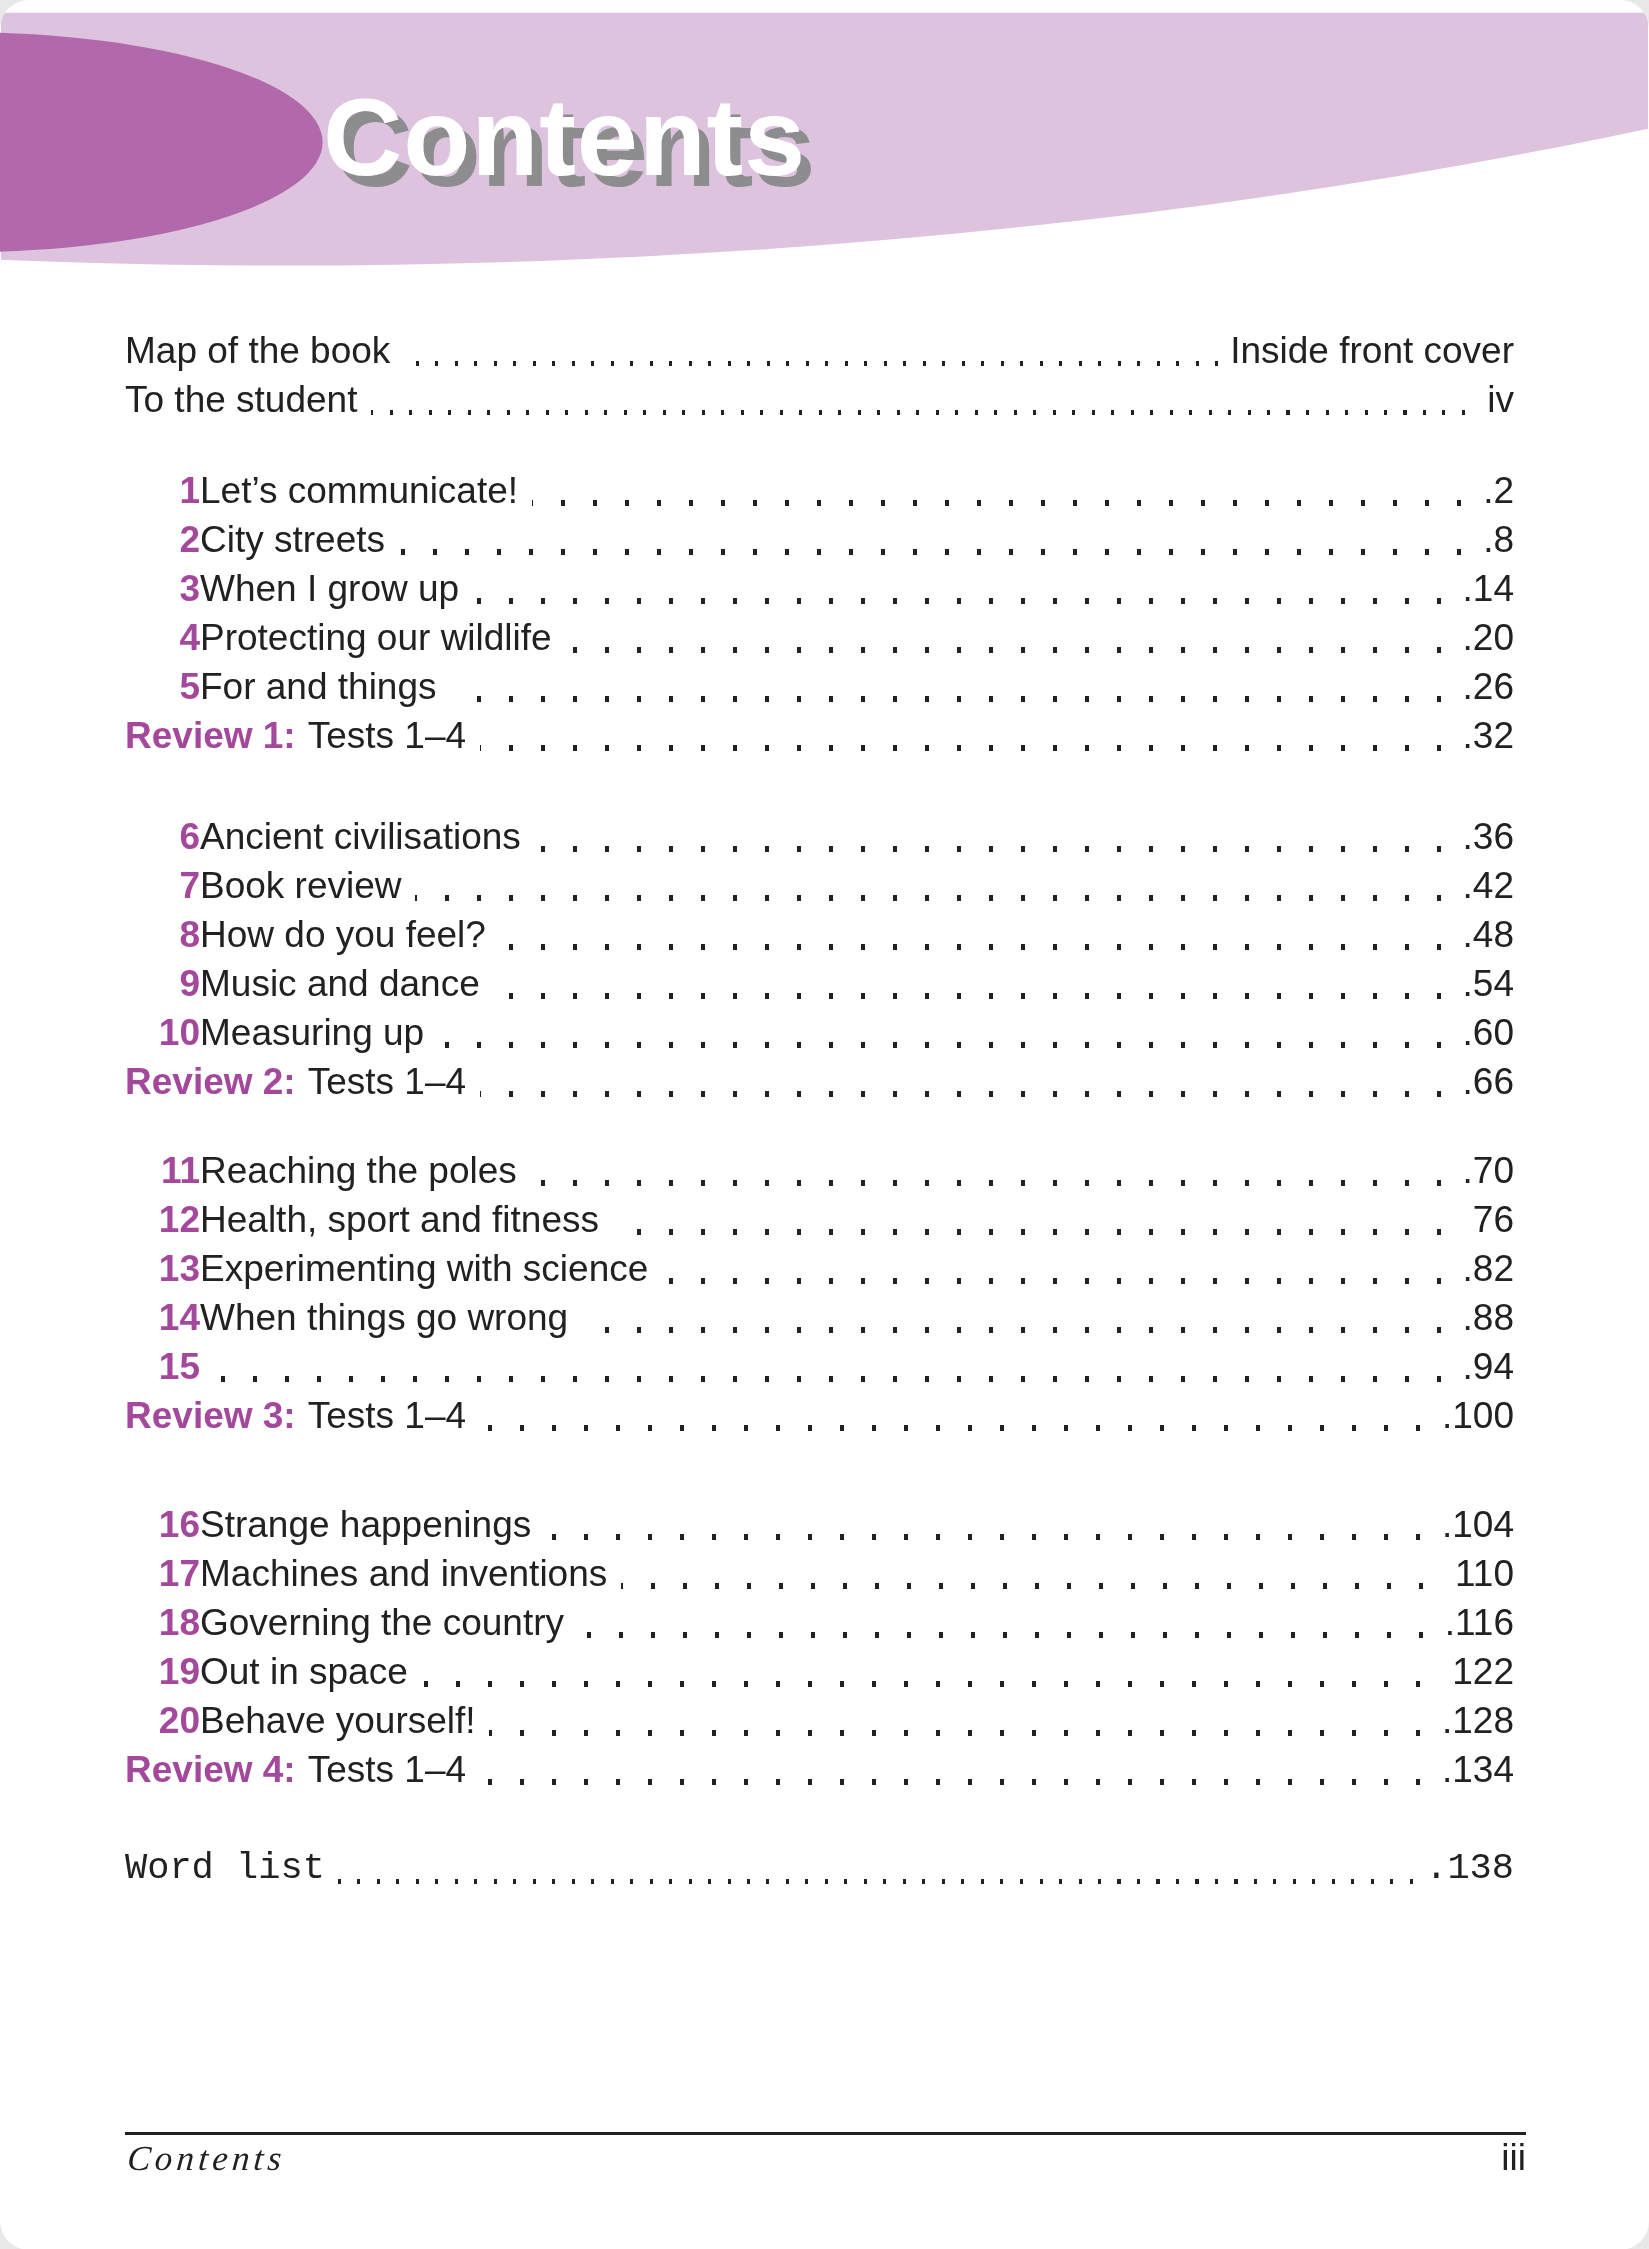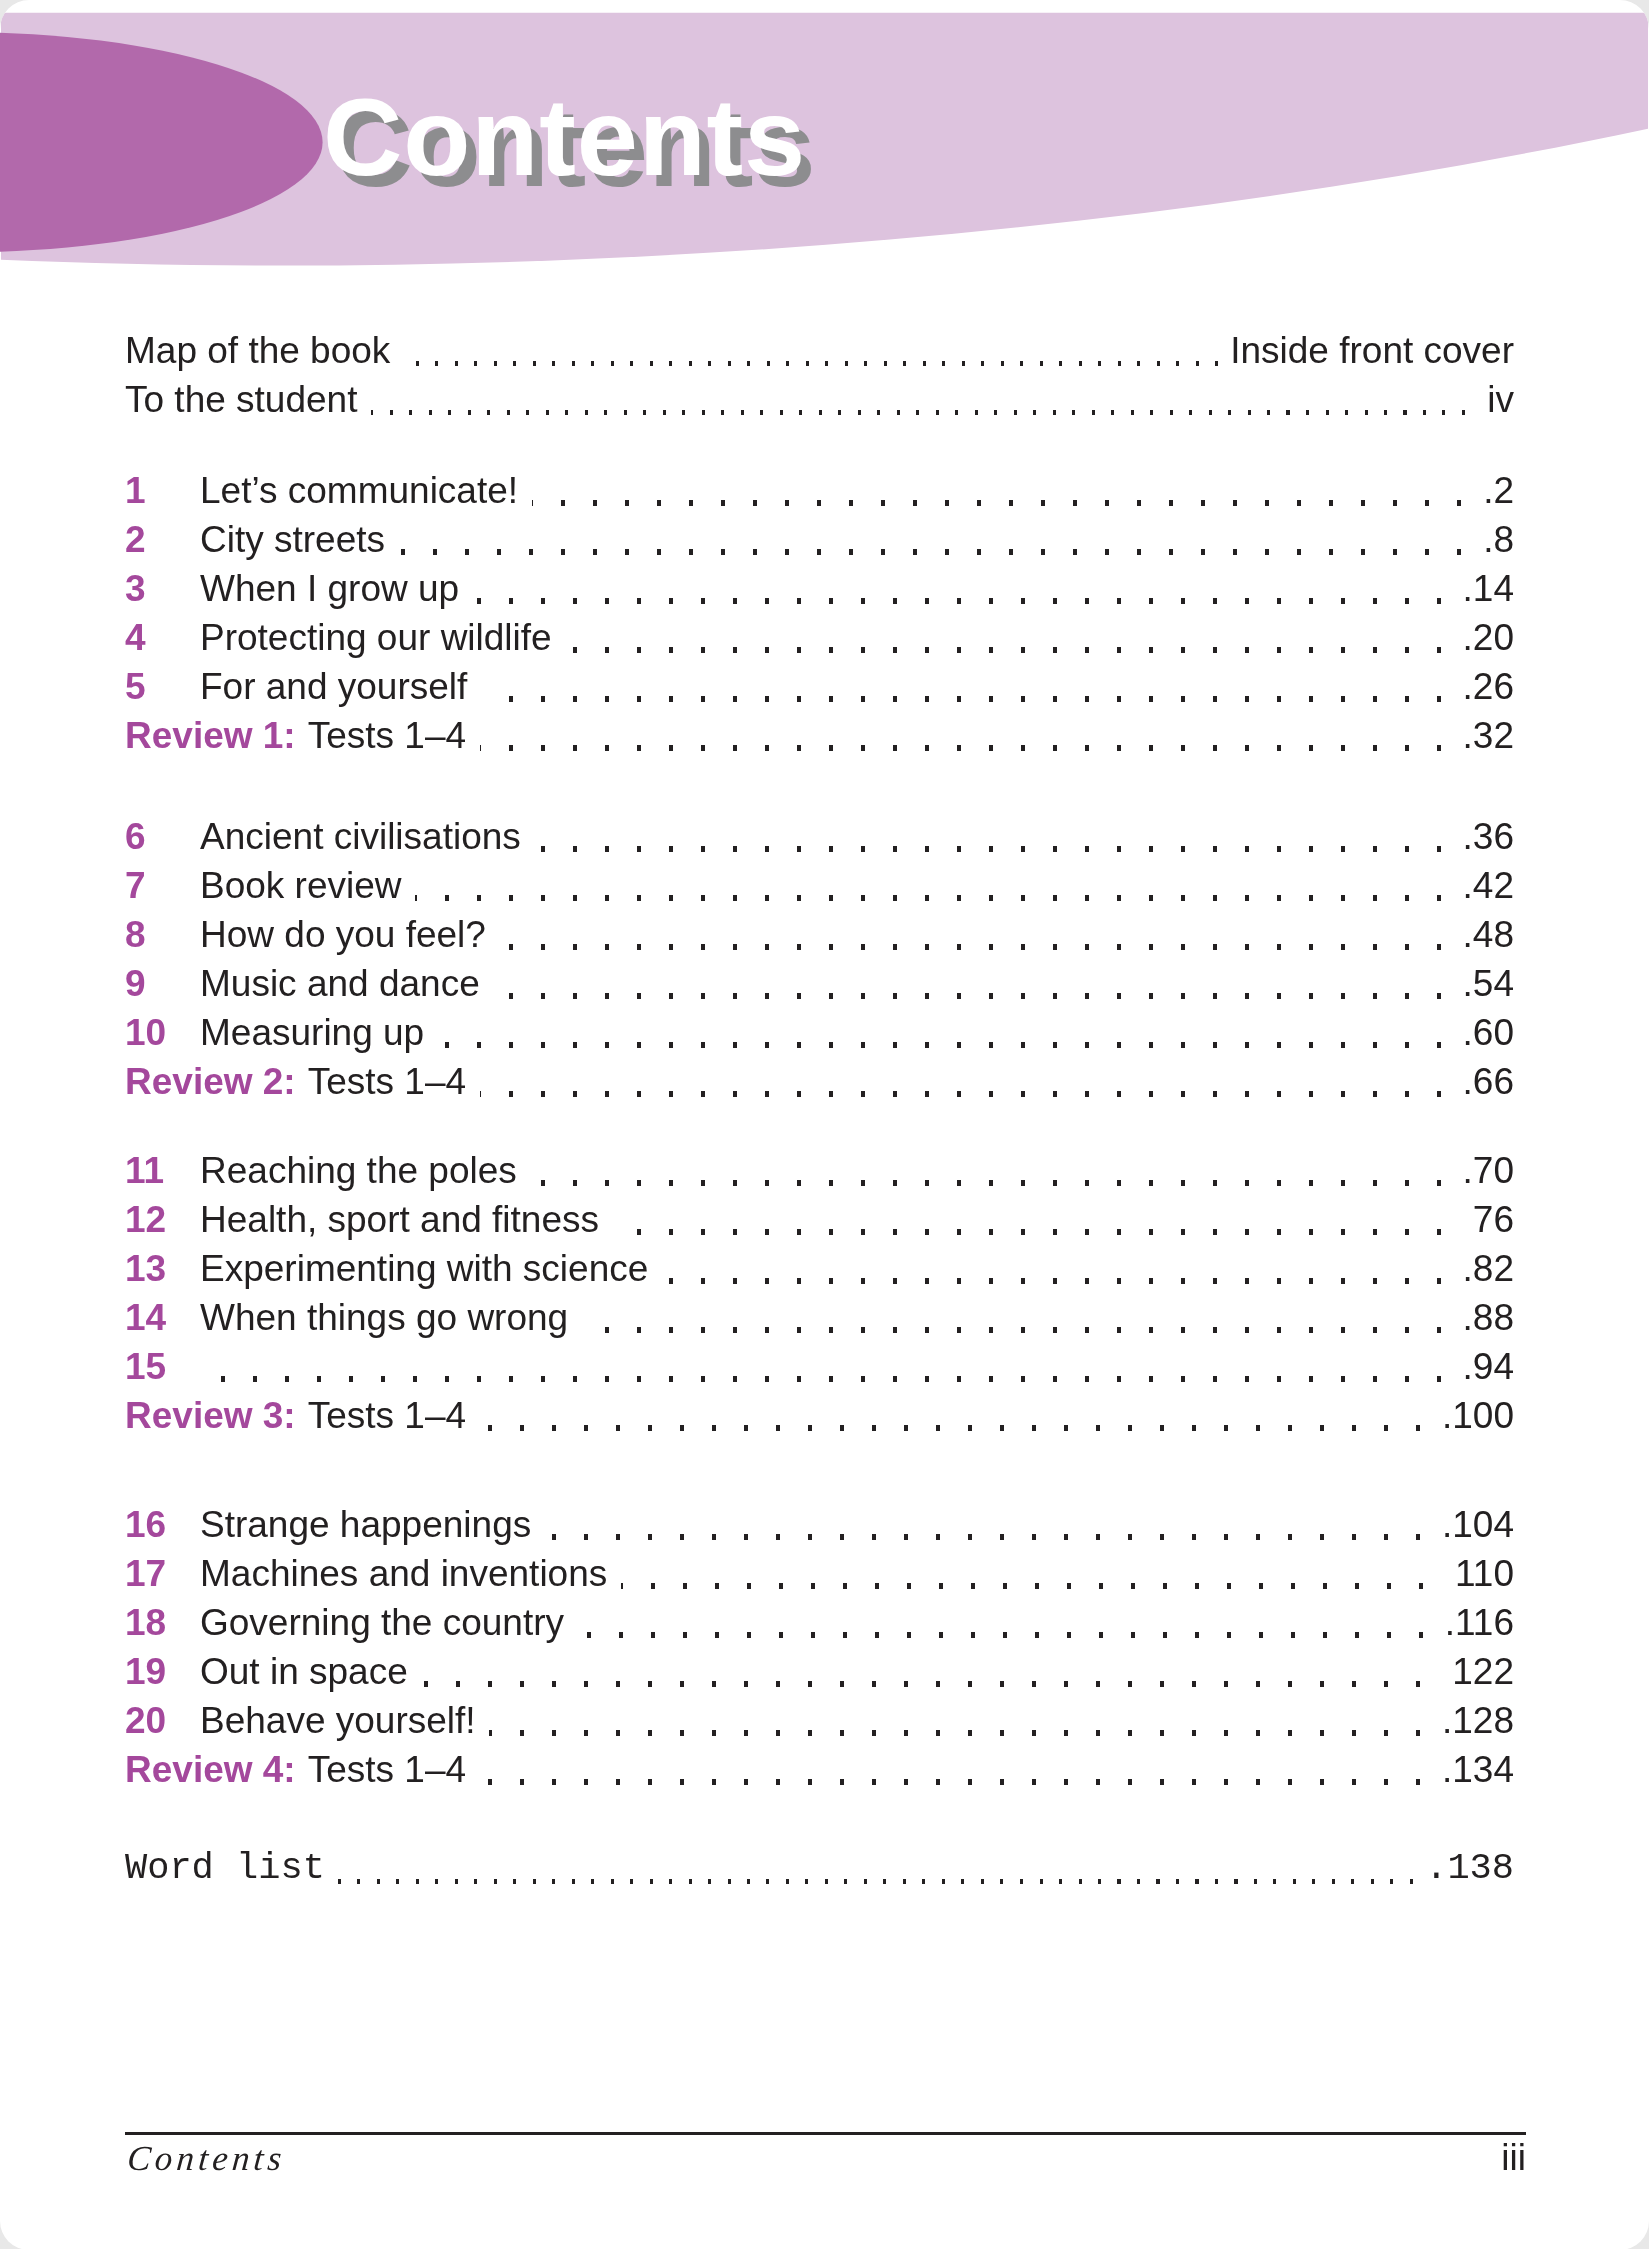--- a/index.html
+++ b/index.html
@@ -17,21 +17,21 @@
     position:absolute;left:323px;top:82px;margin:0;
     font-size:110px;font-weight:bold;letter-spacing:0.8px;
     line-height:1;color:#ffffff;
     text-shadow:10.2px 11px 0 var(--title_shadow,#8d8d8f);
     font-family:"Liberation Sans",sans-serif;
   }
   .toc{
     position:absolute;left:125px;top:326px;width:1389px;
     font-size:37px;line-height:49px;
   }
-  .row{display:flex;align-items:baseline;height:49px;white-space:pre;}
+  .row{display:flex;align-items:baseline;height:49px;white-space:pre;text-align:right;}
   .num{
     display:inline-block;width:75px;flex:0 0 75px;
     font-weight:bold;color:var(--accent,#a4489c);
   }
   .rlabel{font-weight:bold;color:var(--accent,#a4489c);margin-right:12px;}
   .title{color:var(--text,#232021);}
   .dots{
     flex:1 1 auto;height:6px;align-self:flex-end;
     margin:0 22px 9.3px 13.6px;
     background:repeating-linear-gradient(270deg,var(--text,#232021) 0 4.2px,transparent 4.2px 32px);
@@ -106,21 +106,21 @@
         <span class="pageno">.14</span>
       </div>
       <div class="row">
         <span class="num">4</span>
         <span class="title">Protecting our wildlife</span>
         <span class="dots"></span>
         <span class="pageno">.20</span>
       </div>
       <div class="row">
         <span class="num">5</span>
-        <span class="title">For and yourself</span>
+        <span class="title">For and things</span>
         <span class="dots"></span>
         <span class="pageno">.26</span>
       </div>
       <div class="row">
         <span class="rlabel">Review 1:</span>
         <span class="title">Tests 1–4</span>
         <span class="dots"></span>
         <span class="pageno">.32</span>
       </div>
     </div>

